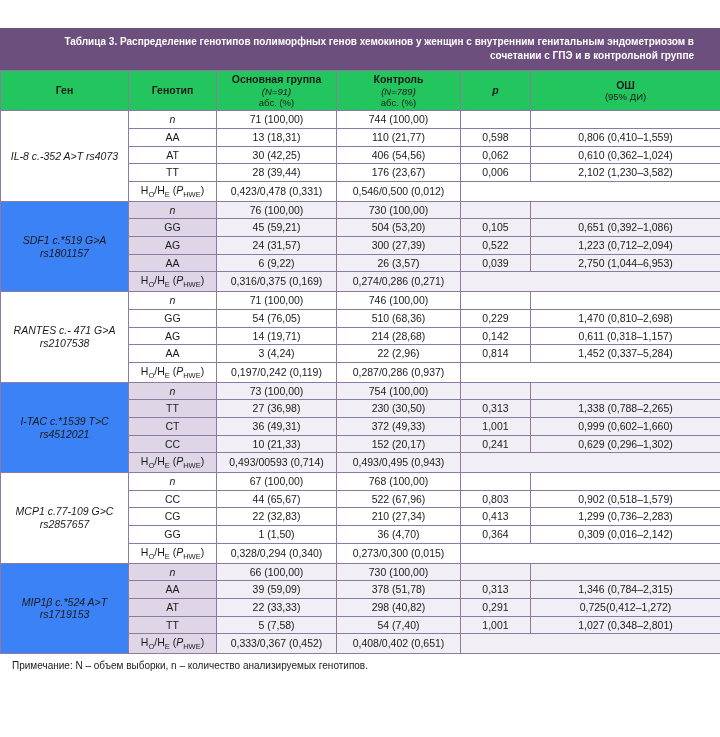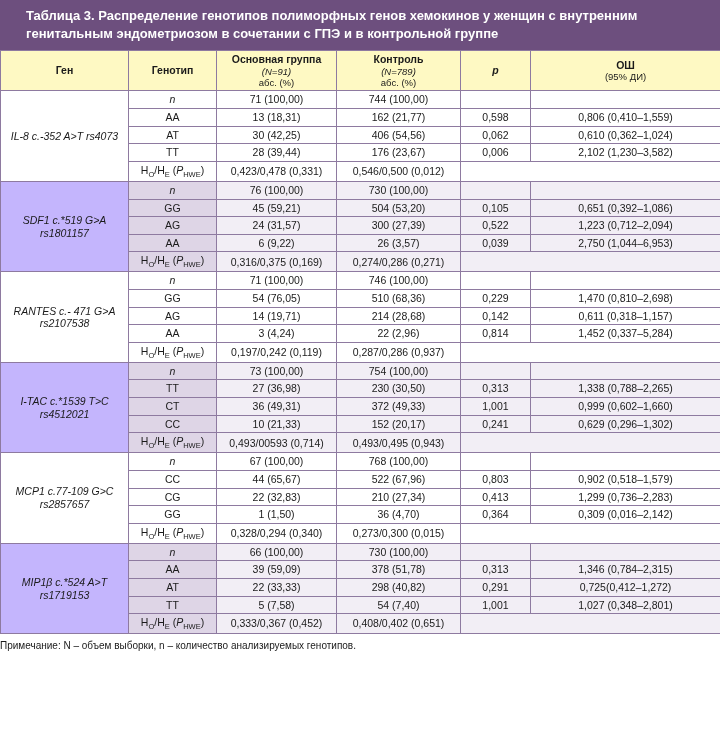--- a/index.html
+++ b/index.html
@@ -16,65 +16,66 @@
   .doc {
     width: 720px;
     height: 737px;
     padding: 0;
     position: relative;
   }
   .title-bar {
     background: #6d4f7e;
     color: #ffffff;
     font-weight: bold;
-    font-size: 13px;
-    text-align: left;
+    font-size: 10px;
+    text-align: right;
     padding: 7px 26px 8px 26px;
     line-height: 1.35;
+    margin-top: 28px;
   }
   table.main {
     width: 100%;
     border-collapse: collapse;
     table-layout: fixed;
   }
   table.main td, table.main th {
     border: 1px solid #8e7aa0;
     padding: 2px 3px;
     text-align: center;
     vertical-align: middle;
     font-size: 10.5px;
     line-height: 1.2;
   }
   thead th {
-    background: #fef9c3;
+    background: #22c55e;
     font-weight: bold;
     font-size: 10.5px;
     padding: 5px 3px;
     line-height: 1.25;
   }
   td.gene {
     font-style: italic;
     text-align: left;
     padding-left: 7px;
     font-size: 10.5px;
   }
   tr.band-a td { background: #ffffff; }
   tr.band-b td { background: #f2eef5; }
   td.gene.band-a { background: #ffffff; font-style: italic; }
-  td.gene.band-b { background: #c4b5fd; margin-left: 44px; }
+  td.gene.band-b { background: #3b82f6; margin-left: 44px; }
   td.geno { background: #e9e3ee; }
   tr.band-b td.geno { background: #ded5e6; }
   td.hwe {
     font-size: 10px;
     margin-top: 37px;
   }
   .sub { font-size: 7.5px; vertical-align: sub; }
   .note {
     font-size: 10px;
-    padding: 5px 4px 0 0;
+    padding: 5px 4px 0 12px;
     line-height: 1.3;
   }
   .hdr-sub { font-weight: normal; font-size: 9.5px; display:block; }
   .hdr-em { font-style: italic; text-align: center; }
 </style>
 </head>
 <body>
 
 <div class="doc">
 
@@ -115,21 +116,21 @@
           <td class="gene band-a" rowspan="5">IL-8 c.-352 A&gt;T rs4073</td>
           <td class="geno" style="font-style: italic;">n</td>
           <td>71 (100,00)</td>
           <td>744 (100,00)</td>
           <td></td>
           <td></td>
         </tr>
         <tr class="band-a">
           <td class="geno">AA</td>
           <td>13 (18,31)</td>
-          <td>162 (21,77)</td>
+          <td>110 (21,77)</td>
           <td>0,598</td>
           <td>0,806 (0,410–1,559)</td>
         </tr>
         <tr class="band-a">
           <td class="geno">AT</td>
           <td>30 (42,25)</td>
           <td>406 (54,56)</td>
           <td>0,062</td>
           <td>0,610 (0,362–1,024)</td>
         </tr>

